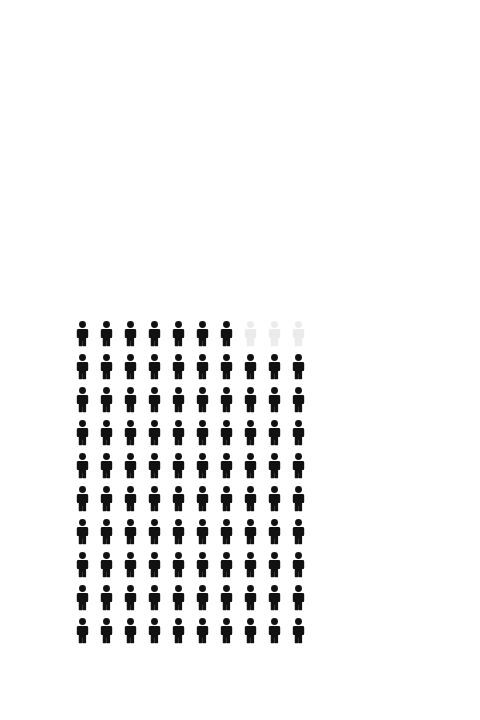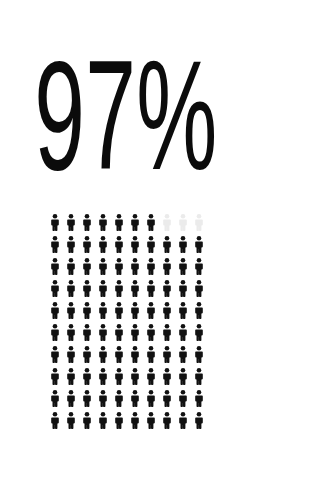--- a/index.html
+++ b/index.html
@@ -81,23 +81,20 @@
   .person.empty svg circle,
   .person.empty svg rect {
     fill: #ebebeb;
   }
 </style>
 </head>
 <body>
 
 <div class="infographic">
 
-  <div class="headline">
-    <span class="headline-value">97%</span>
-  </div>
 
   <div class="pictogram-grid">
       <span class="person filled">
         <svg viewBox="0 0 10 17" xmlns="http://www.w3.org/2000/svg" aria-hidden="true">
           <circle cx="5" cy="2.3" r="2.3"></circle>
           <path d="M2.2 5.4h5.6c.55 0 1 .45 1 1v4.1c0 .5-.4.9-.9.9h-.5v4.9c0 .38-.3.7-.68.7H5.7c-.38 0-.7-.32-.7-.7v-3.2h-.1v3.2c0 .38-.3.7-.68.7H3.2c-.38 0-.7-.32-.7-.7v-4.9h-.4c-.5 0-.9-.4-.9-.9V6.4c0-.55.45-1 1-1z"></path>
         </svg>
       </span>
       <span class="person filled">
         <svg viewBox="0 0 10 17" xmlns="http://www.w3.org/2000/svg" aria-hidden="true">

